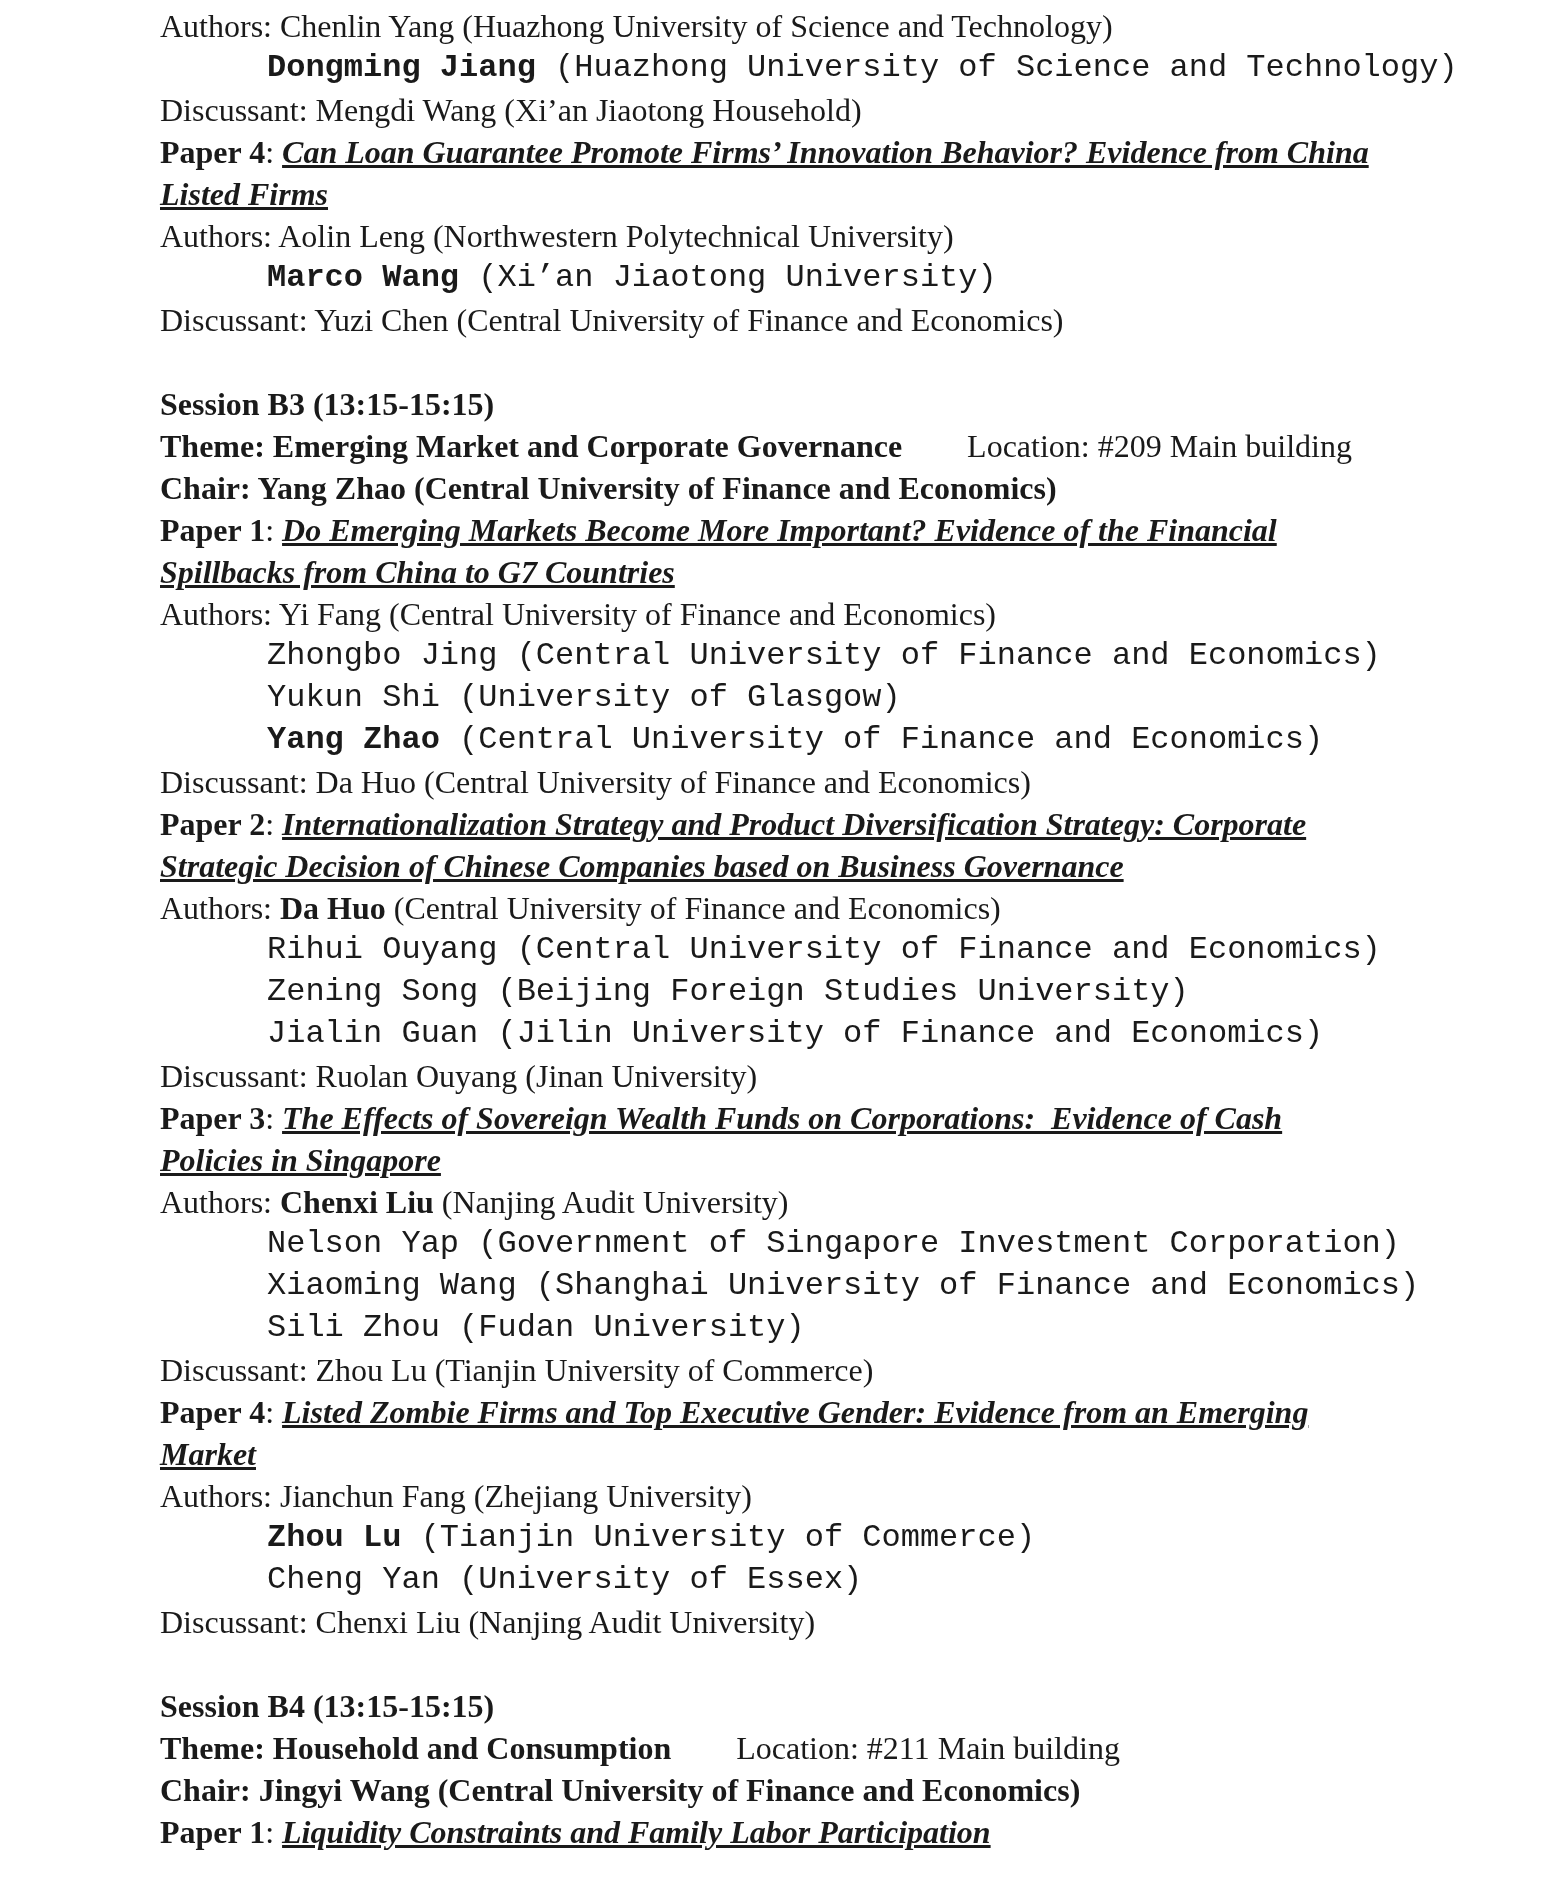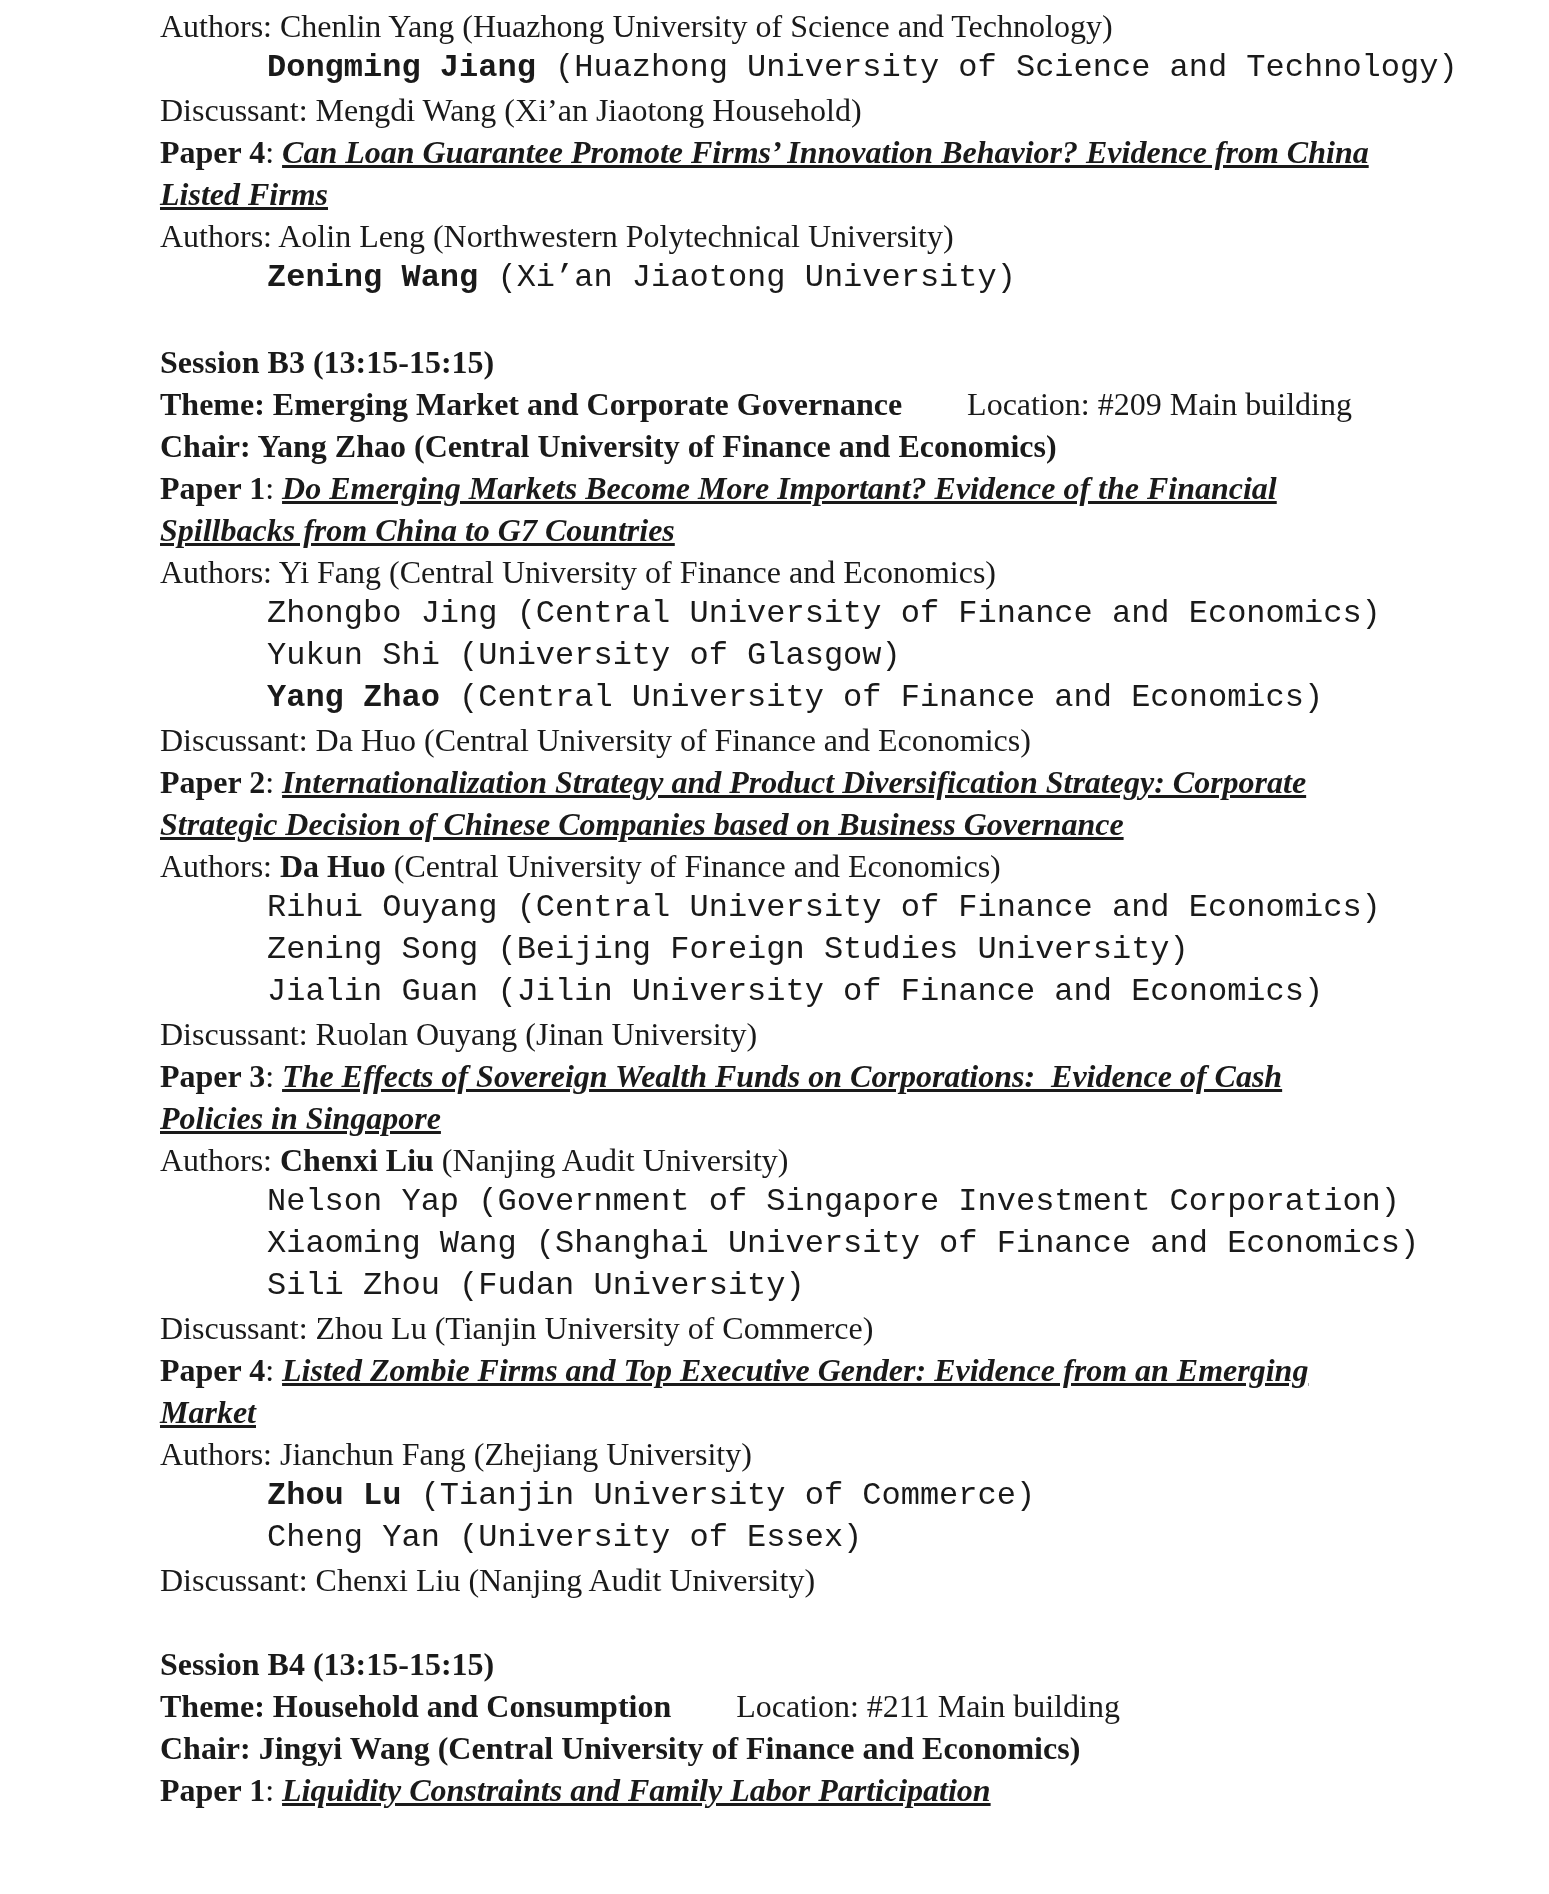--- a/index.html
+++ b/index.html
@@ -39,21 +39,22 @@
 <body>
 
 <div class="doc">
   <div>
       <div class="line"><span class="">Authors: Chenlin Yang (Huazhong University of Science and Technology)</span></div>
       <div class="line indent"><span class="seg-b ">Dongming Jiang</span><span class=""> (Huazhong University of Science and Technology)</span></div>
       <div class="line"><span class="">Discussant: Mengdi Wang (Xi’an Jiaotong Household)</span></div>
       <div class="line"><span class="seg-b ">Paper 4</span><span class="">: </span><span class="seg-b seg-i">Can Loan Guarantee Promote Firms’ Innovation Behavior? Evidence from China</span></div>
       <div class="line"><span class="seg-b seg-i">Listed Firms</span></div>
       <div class="line"><span class="">Authors: Aolin Leng (Northwestern Polytechnical University)</span></div>
-      <div class="line indent"><span class="seg-b ">Zening Wang</span><span class=""> (Xi’an Jiaotong University)</span></div>
+      <div class="line indent"><span class="seg-b ">Marco Wang</span><span class=""> (Xi’an Jiaotong University)</span></div>
+      <div class="line"><span class="">Discussant: Yuzi Chen (Central University of Finance and Economics)</span></div>
       <div class="line"></div>
       <div class="line"><span class="seg-b ">Session B3 (13:15-15:15)</span></div>
       <div class="line"><span class="seg-b ">Theme: Emerging Market and Corporate Governance</span><span class="tab-gap"></span><span class="">Location: #209 Main building</span></div>
       <div class="line"><span class="seg-b ">Chair: Yang Zhao (Central University of Finance and Economics)</span></div>
       <div class="line"><span class="seg-b ">Paper 1</span><span class="">: </span><span class="seg-b seg-i">Do Emerging Markets Become More Important? Evidence of the Financial</span></div>
       <div class="line"><span class="seg-b seg-i">Spillbacks from China to G7 Countries</span></div>
       <div class="line"><span class="">Authors: Yi Fang (Central University of Finance and Economics)</span></div>
       <div class="line indent"><span class="">Zhongbo Jing (Central University of Finance and Economics)</span></div>
       <div class="line indent"><span class="">Yukun Shi (University of Glasgow)</span></div>
       <div class="line indent"><span class="seg-b ">Yang Zhao</span><span class=""> (Central University of Finance and Economics)</span></div>

